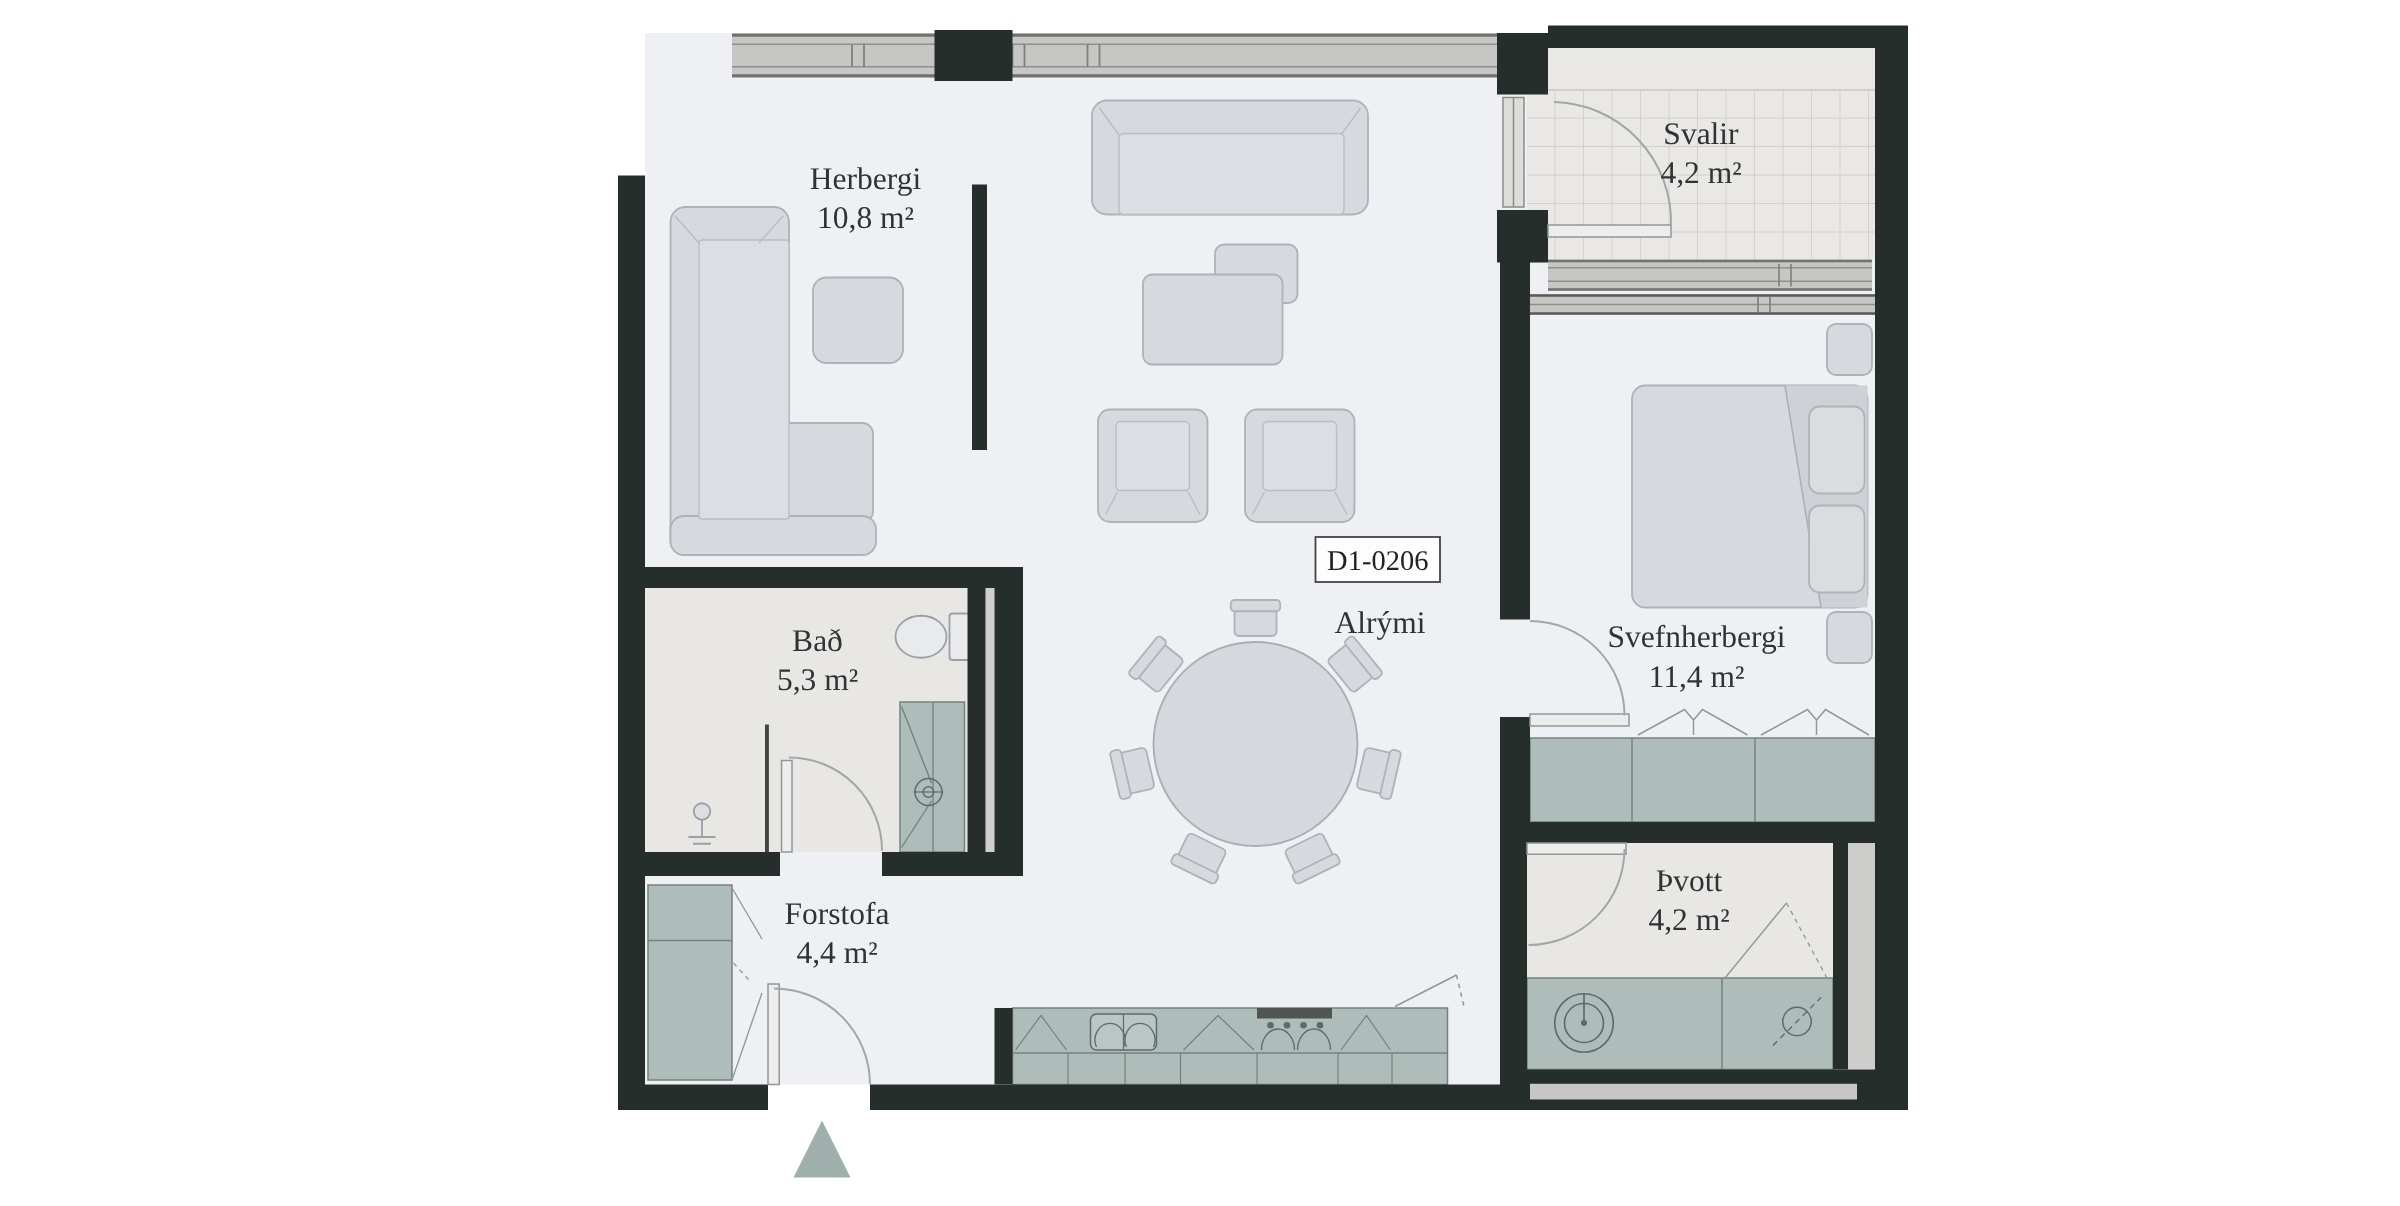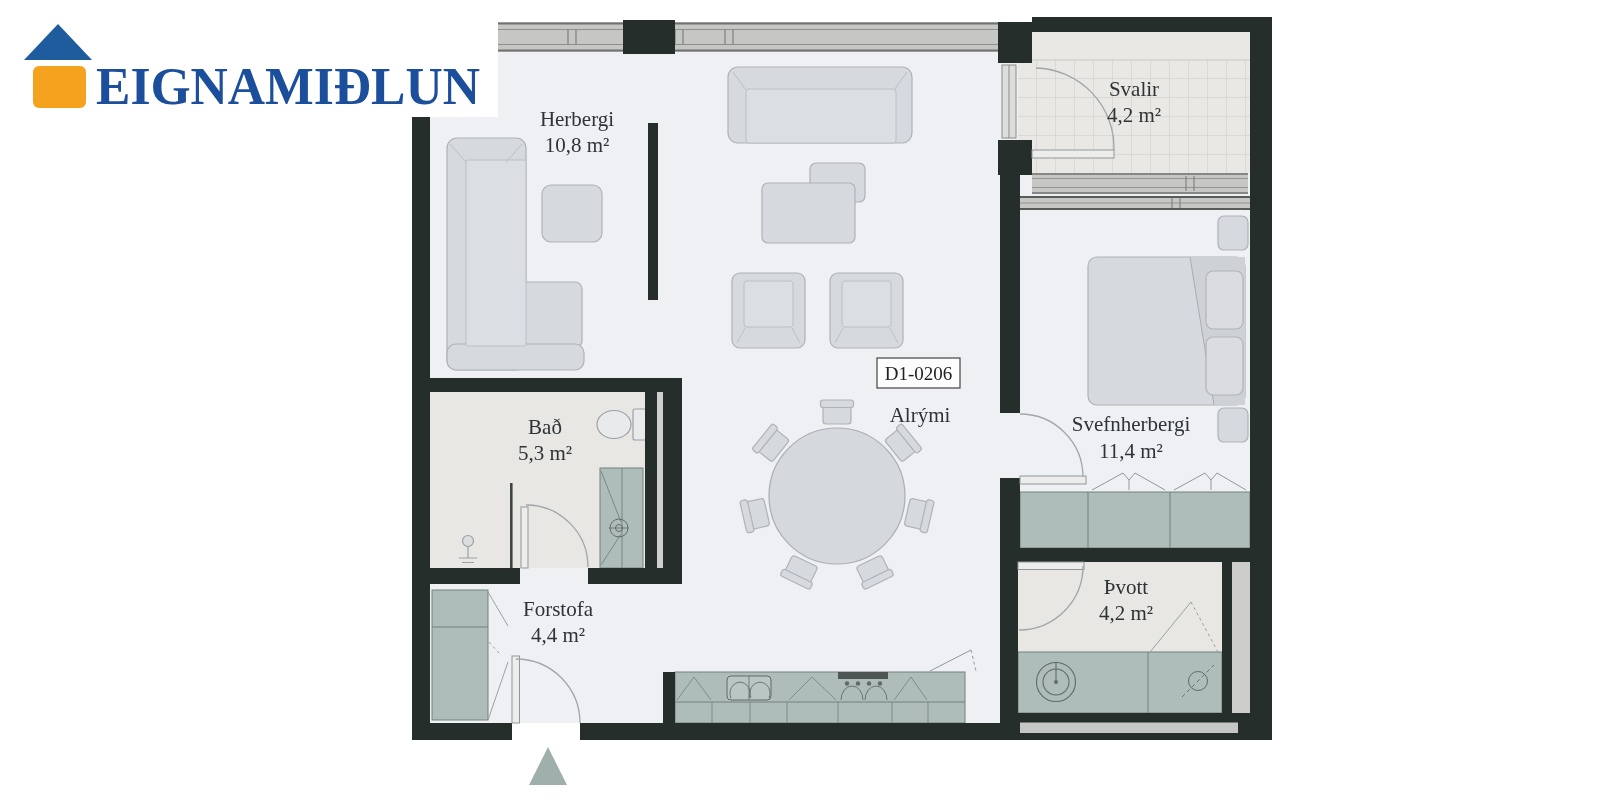--- a/index.html
+++ b/index.html
@@ -304,21 +304,14 @@
       <text class="lbl" x="731" y="448">11,4 m²</text>
 
       <text class="lbl" x="158" y="606">Forstofa</text>
       <text class="lbl" x="158" y="632">4,4 m²</text>
 
       <text class="lbl" x="726" y="584">Þvott</text>
       <text class="lbl" x="726" y="610">4,2 m²</text>
     </g>
   </svg>
 
-  <div class="logo">
-    <svg width="498" height="117" viewBox="0 0 498 117">
-      <polygon points="58,24 24,60 92,60" fill="#1e5c9e"></polygon>
-      <rect x="33" y="66" width="53" height="42" rx="6" fill="#f5a31f"></rect>
-      <text class="brandtxt" x="96" y="104" textLength="384" lengthAdjust="spacingAndGlyphs">EIGNAMIÐLUN</text>
-    </svg>
-  </div>
 
 </div>
 
 </body></html>

